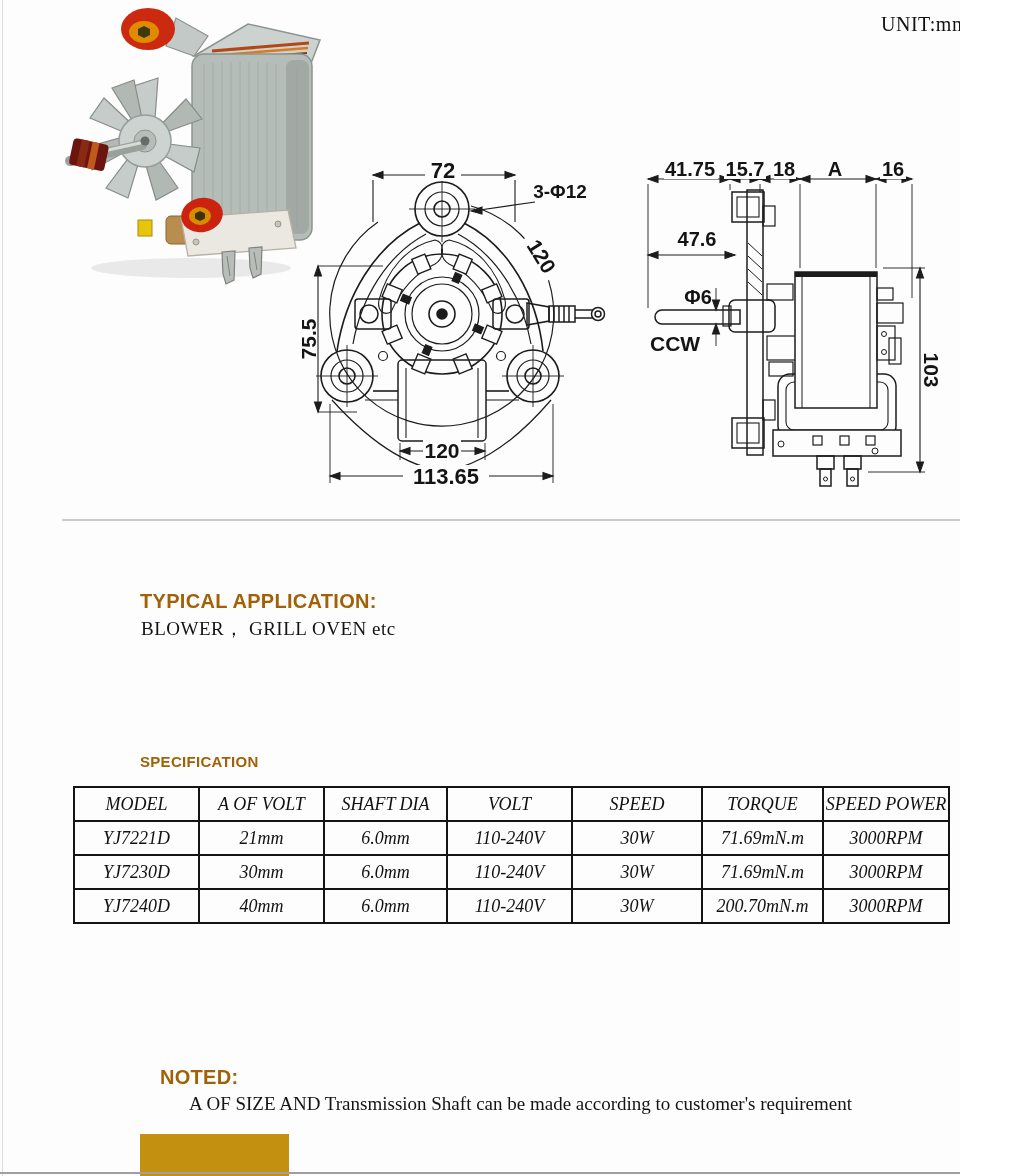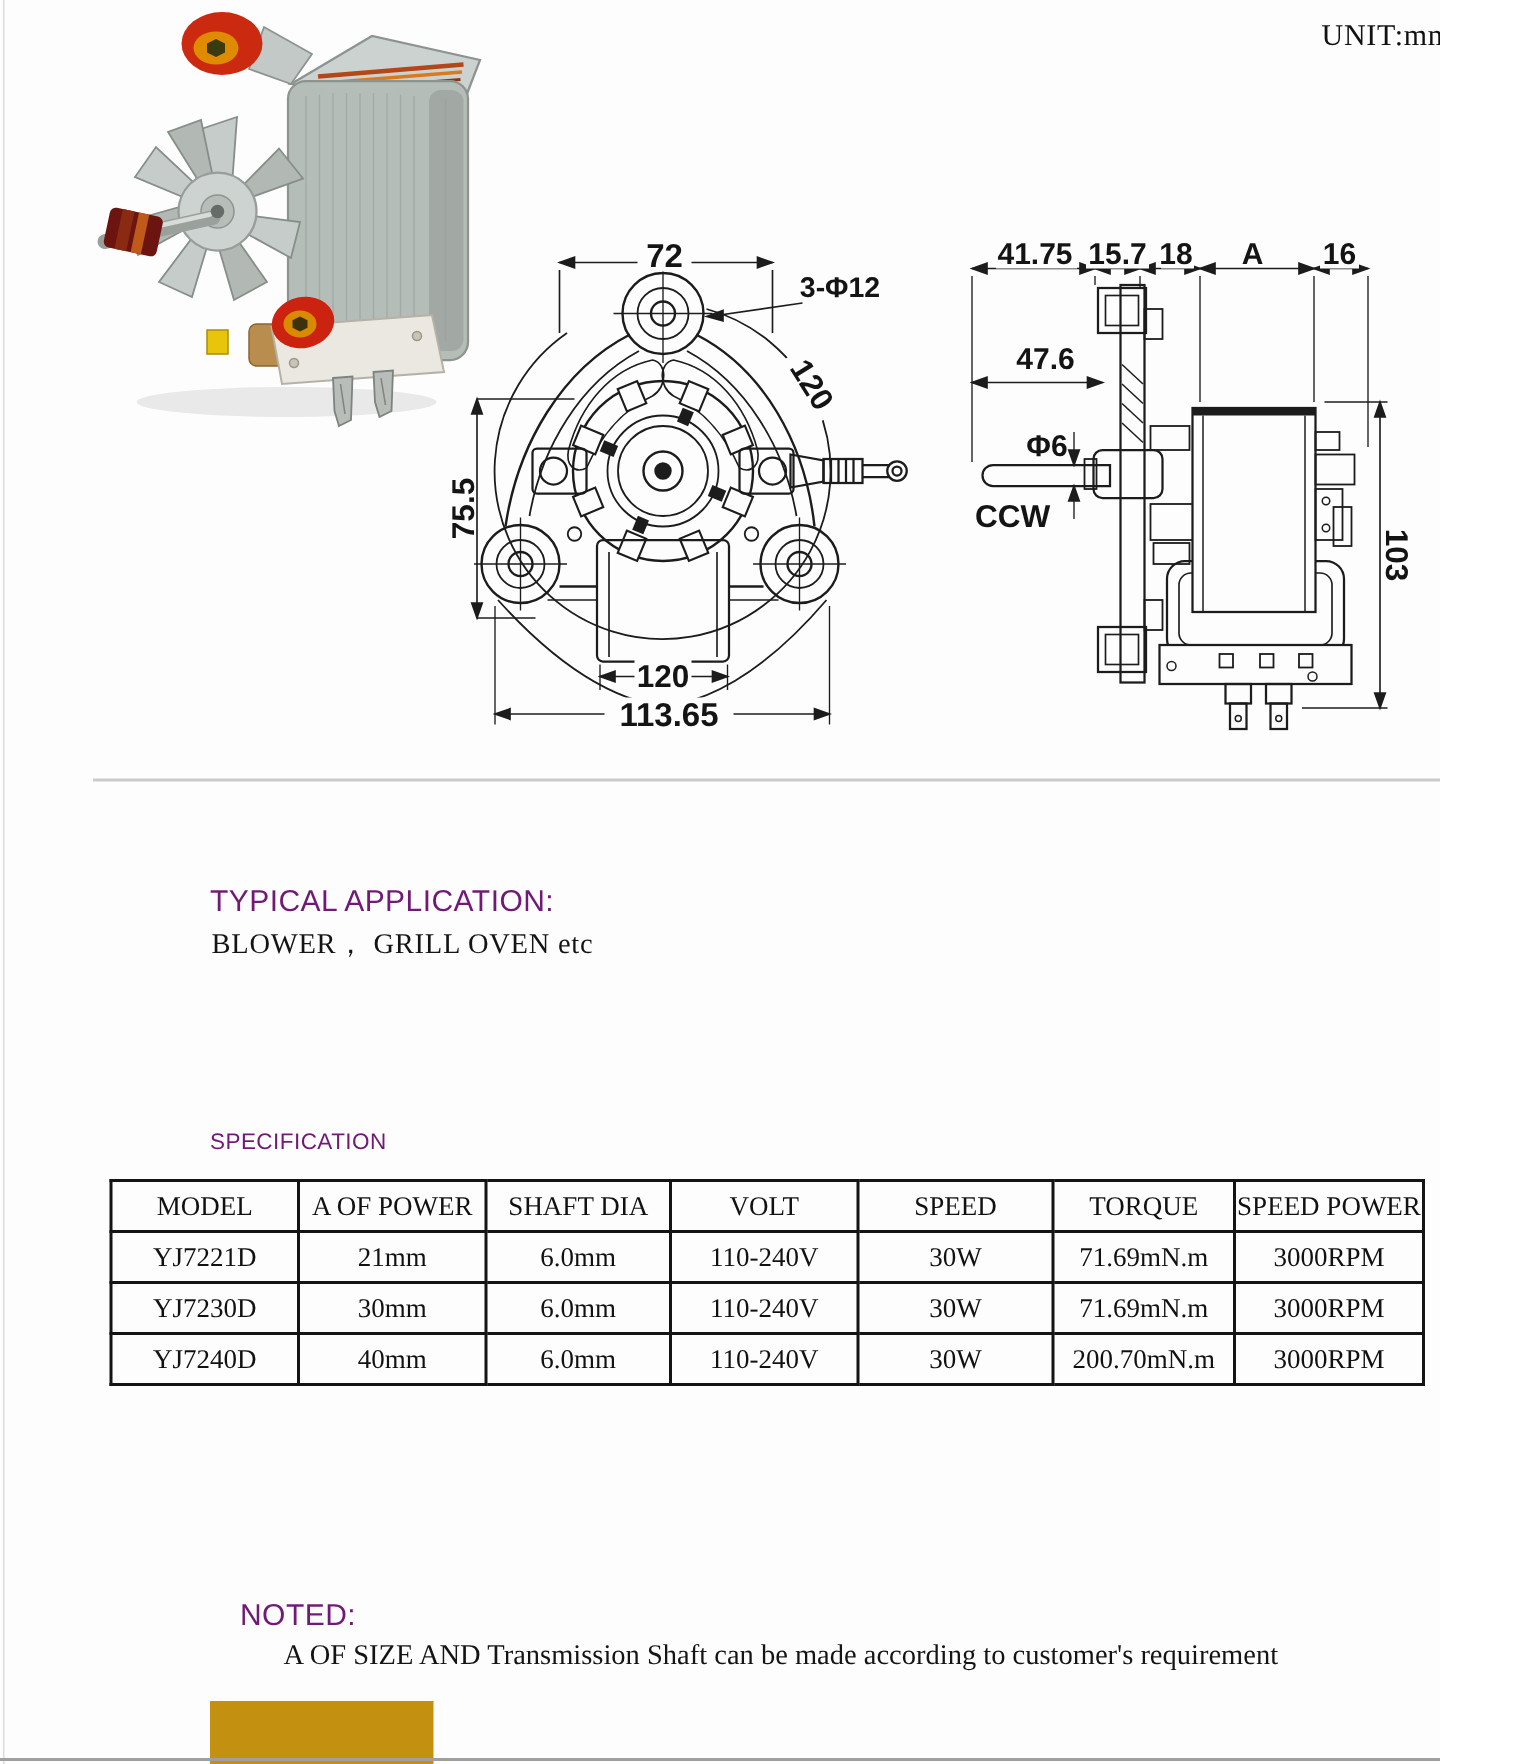--- a/index.html
+++ b/index.html
@@ -7,29 +7,29 @@
         font-family:"Liberation Serif",serif;color:#111;overflow:hidden;}
   .edge{position:absolute;top:0;bottom:0;width:1px;background:#dcdcdc;}
   .edge.left{left:2px;}
   .edge.right{left:1018px;}
   .unit-label{position:absolute;left:881px;top:13px;font-size:20px;letter-spacing:.5px;}
   .photo{position:absolute;left:16px;top:2px;}
   .front-view{position:absolute;left:295px;top:148px;}
   .side-view{position:absolute;left:628px;top:148px;}
   .divider{position:absolute;left:62px;top:519px;width:898px;height:2px;background:#cbcbcb;}
   .section-heading{position:absolute;font-family:"Liberation Sans",sans-serif;
-        font-weight:normal;font-size:20px;letter-spacing:.3px;color:#701a75;text-align:center;}
+        font-weight:bold;font-size:20px;letter-spacing:.3px;color:#a16207;text-align:center;}
   .section-body{position:absolute;font-size:19px;color:#141414;}
   .h-typical{left:140px;top:590px;}
   .b-typical{left:141px;top:616px;letter-spacing:.5px;text-align:center;}
   .h-spec{left:140px;top:753px;font-size:15px;}
   .spec-table{position:absolute;left:73px;top:786px;border-collapse:collapse;
         font-size:18px;text-align:center;}
   .spec-table td,.spec-table th{border:2px solid #141414;height:32px;padding:0 0;
-        font-weight:normal;background:#fdfdfd;}
+        font-weight:normal;background:#fdfdfd;font-style:italic;}
   .h-noted{left:132px;top:1066px;margin-left:28px;}
   .b-noted{left:141px;top:1093px;margin-left:48px;}
   .gold-bar{position:absolute;left:140px;top:1134px;width:149px;height:42px;}
   .bottom-line{position:absolute;left:0;top:1172px;width:1021px;height:2px;background:#9f9f9f;}
   .dim{font-family:"Liberation Sans",sans-serif;font-weight:bold;fill:#141414;}
 </style>
 </head>
 <body>
 
 <div class="page">
@@ -340,21 +340,21 @@
         <col style="width:125px">
         <col style="width:123px">
       <col style="width:125px">
         <col style="width:130px">
         <col style="width:121px">
         <col style="width:126px">
     </colgroup>
     <tbody>
         <tr>
       <th>MODEL</th>
-      <th>A OF POWER</th>
+      <th>A OF VOLT</th>
       <th>SHAFT DIA</th>
       <th>VOLT</th>
       <th>SPEED</th>
       <th>TORQUE</th>
       <th>SPEED POWER</th>
     </tr>
     <tr>
       <td>YJ7221D</td>
       <td>21mm</td>
       <td>6.0mm</td>

